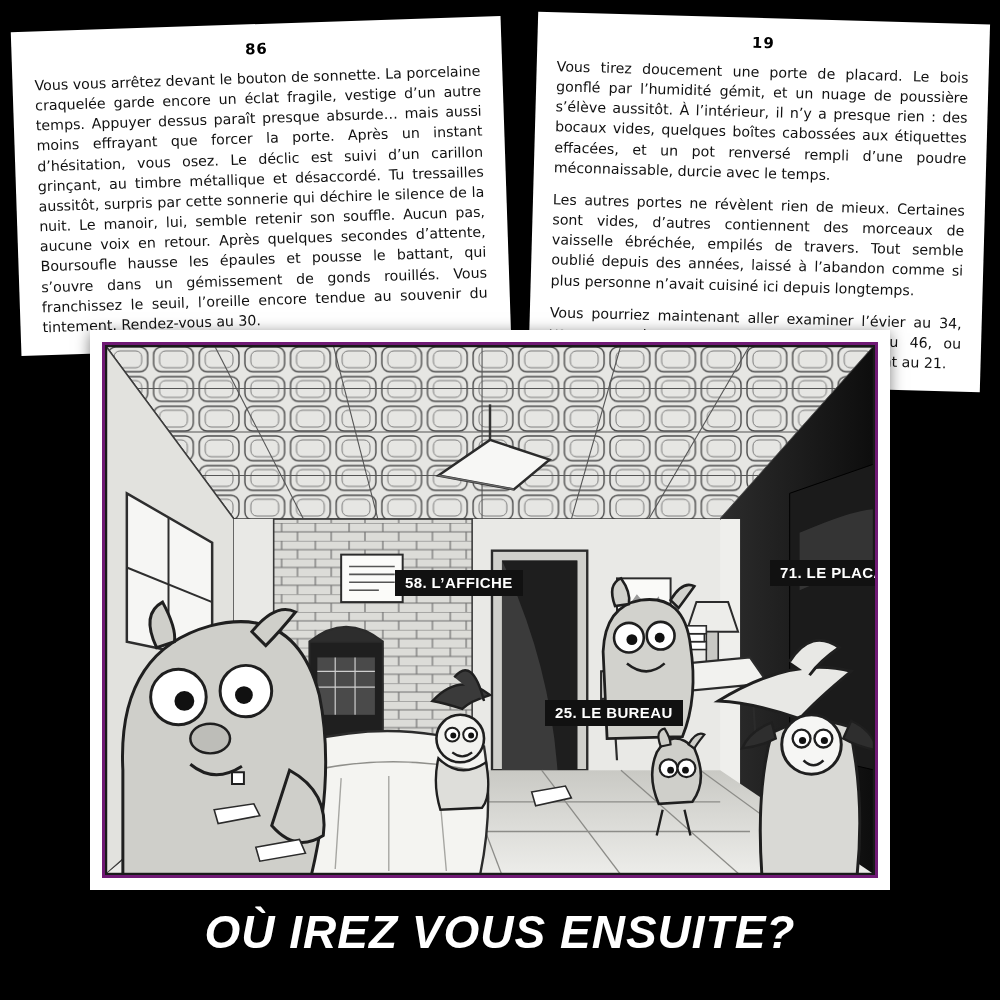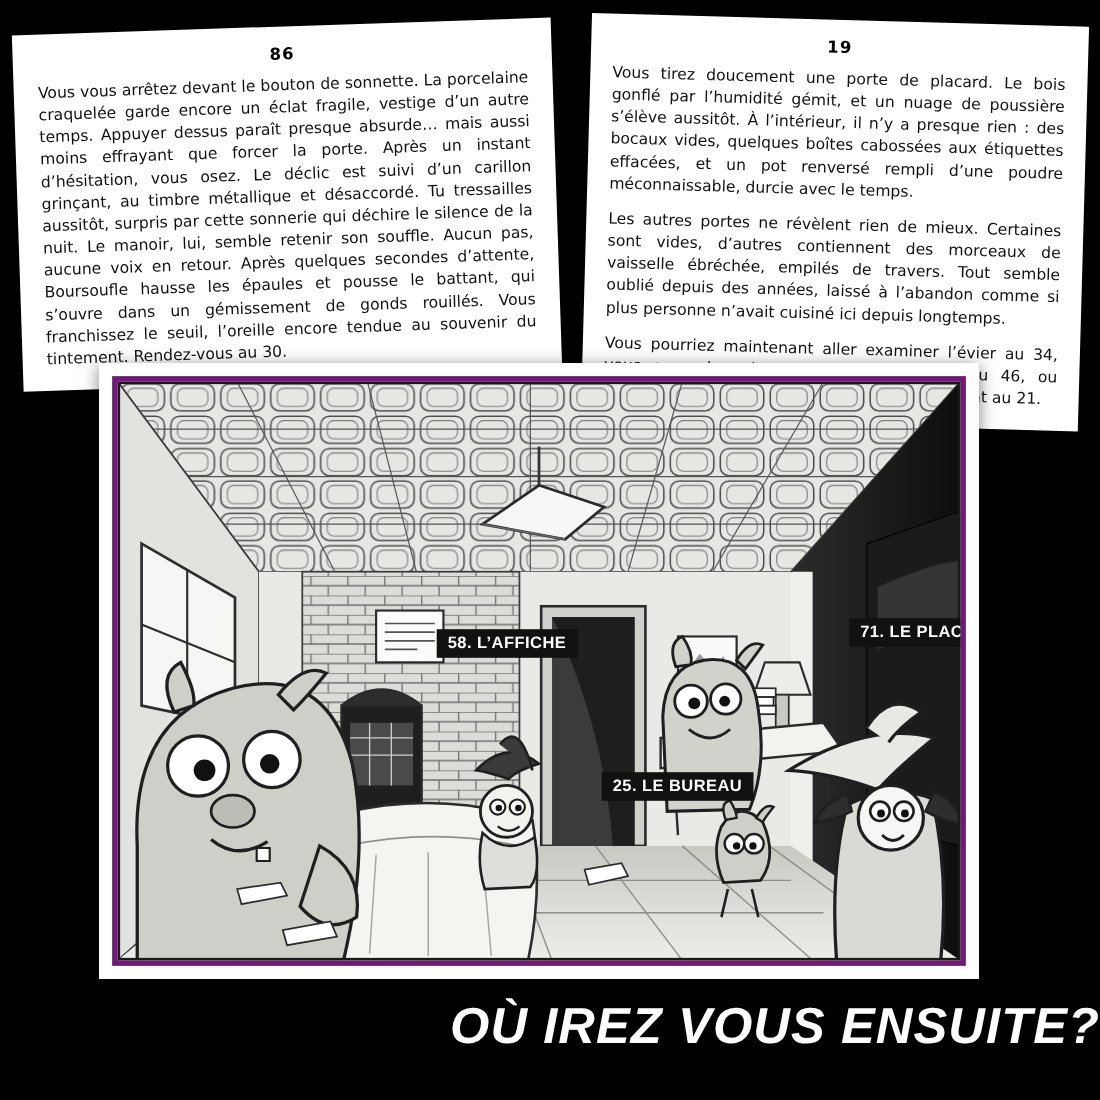--- a/index.html
+++ b/index.html
@@ -67,22 +67,22 @@
     background: #ffffff;
     padding: 12px;
     box-sizing: border-box;
     box-shadow: 0 3px 14px rgba(0,0,0,0.5);
   }
   .scene {
     position: relative;
     width: 100%;
     height: 100%;
     overflow: hidden;
-    background: #a3a3a3;
-    border: 5px solid #701a75;
+    background: #b91c1c;
+    border: 3px solid #701a75;
     box-sizing: border-box;
   }
   .scene svg { display: block; width: 100%; height: 100%; }
 
   
   .hotspot {
     position: absolute;
     background: #111111;
     color: #ffffff;
     font-family: "Liberation Sans", sans-serif;
@@ -96,21 +96,21 @@
   #hotspot-affiche { left: 290px; top: 225px; }
   #hotspot-bureau  { left: 440px; top: 355px; }
   #hotspot-placard { left: 665px; top: 215px; }
 
   
   #bottom-title {
     position: absolute;
     left: 0;
     top: 905px;
     width: 1000px;
-    text-align: right;
+    text-align: center;
     color: #ffffff;
     font-family: "Liberation Sans", sans-serif;
     font-weight: bold;
     font-style: italic;
     font-size: 46px;
     letter-spacing: 1px;
   }
 </style>
 </head>
 <body>

